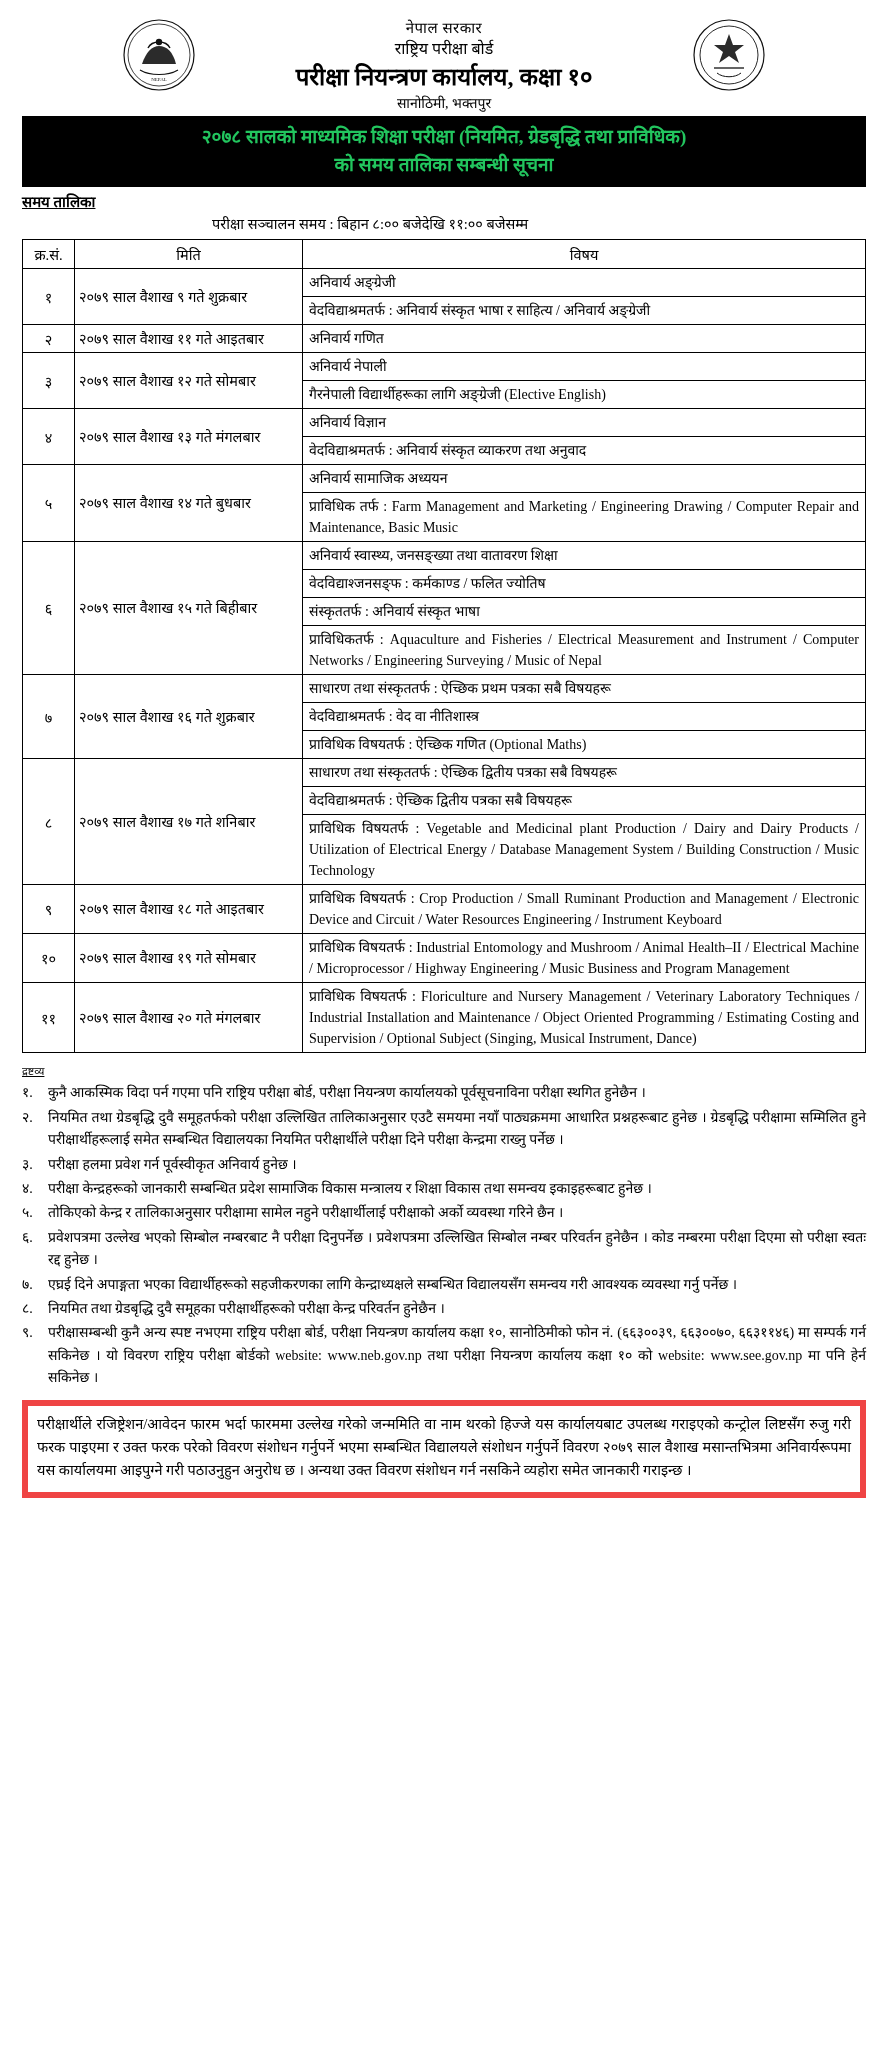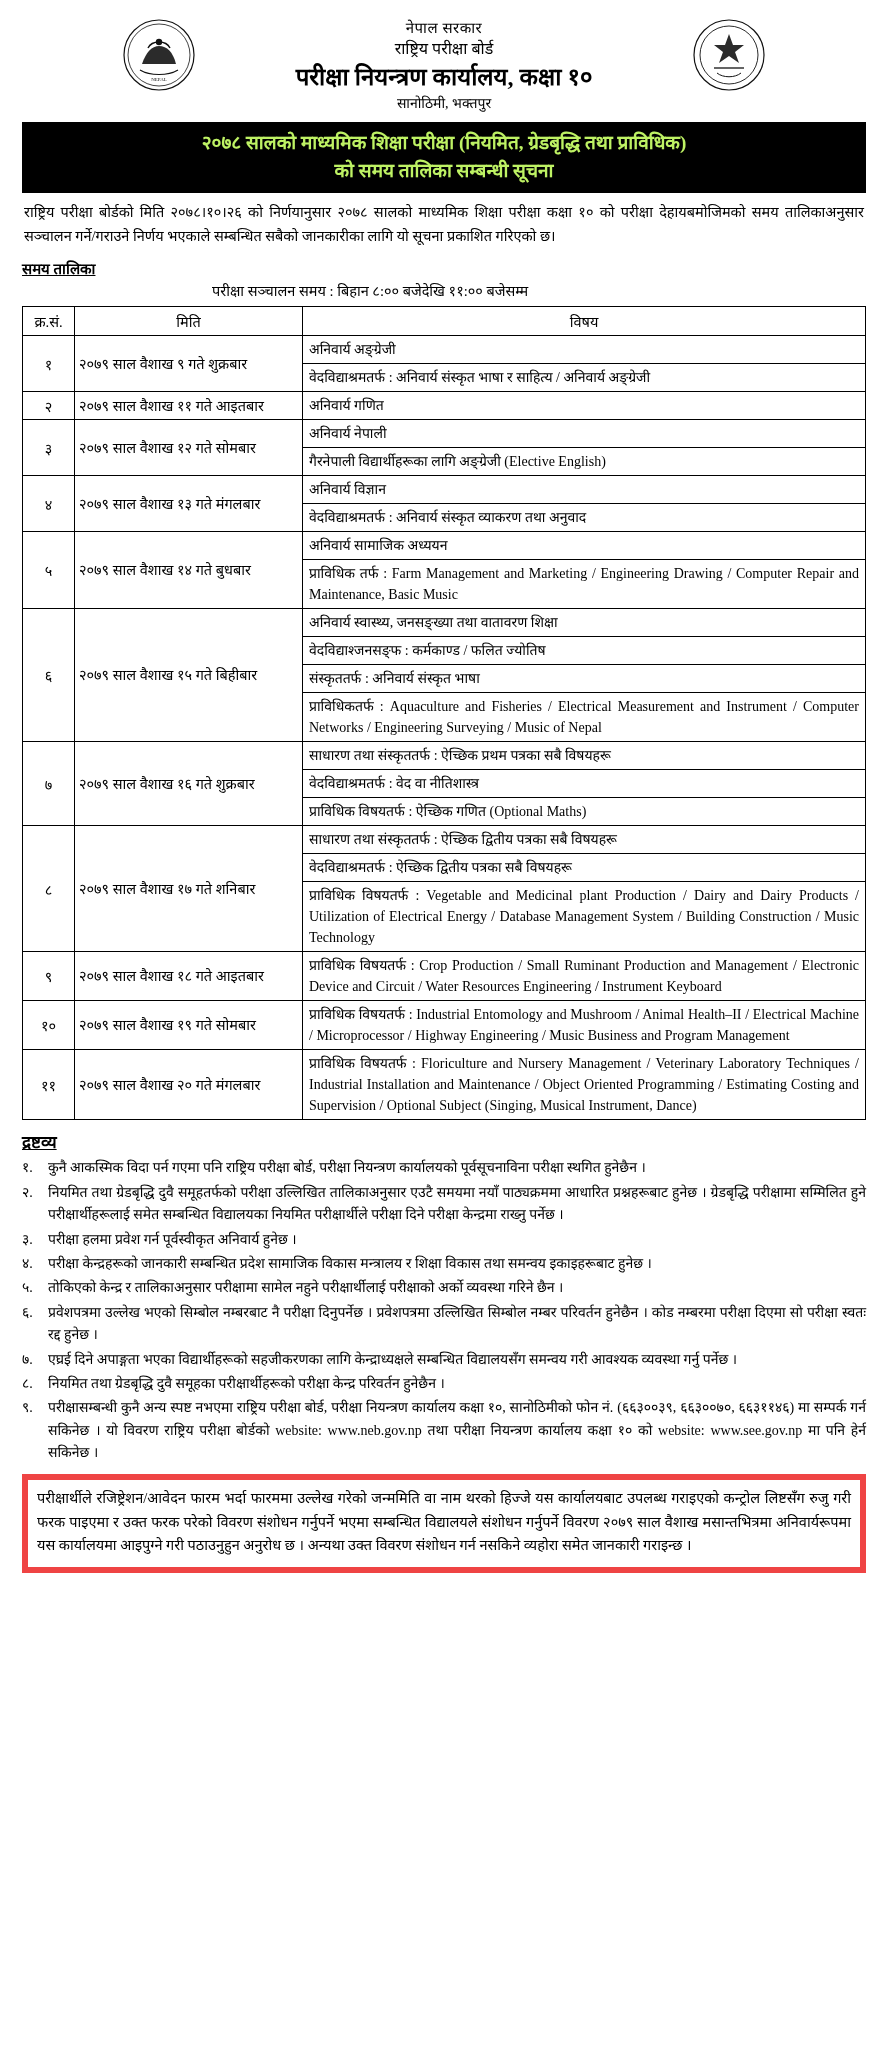--- a/index.html
+++ b/index.html
@@ -56,24 +56,23 @@
   .h-place {
     font-size: 14px;
     line-height: 1.35;
     margin-top: 1px;
     font-family: Liberation Serif, serif;
   }
 
   
   .title-band {
     background: #000;
-    color: #bef264;
+    color: #22c55e;
     text-align: center;
     padding: 7px 10px 9px 10px;
-    margin-top: 6px;
   }
   .title-band .t1 {
     font-size: 19px;
     font-weight: bold;
     line-height: 1.45;
   }
   .title-band .t2 {
     font-size: 19px;
     font-weight: bold;
     line-height: 1.45;
@@ -131,22 +130,22 @@
   }
   td.subj {
     font-size: 14px;
     line-height: 1.5;
     padding: 3px 6px;
     text-align: justify;
   }
 
   
   .notes-title {
-    font-size: 17px;
-    font-weight: bold;
+    font-size: 11px;
+    font-weight: normal;
     text-decoration: underline;
     margin: 10px 0 4px 0;
   }
   ol.notes {
     margin: 0;
     padding: 0;
     list-style: none;
   }
   ol.notes li {
     display: flex;
@@ -207,21 +206,20 @@
     <div class="h-board">राष्ट्रिय परीक्षा बोर्ड</div>
     <div class="h-office">परीक्षा नियन्त्रण कार्यालय, कक्षा १०</div>
     <div class="h-place">सानोठिमी, भक्तपुर</div>
   </div>
 
   <div class="title-band">
     <div class="t1">२०७८ सालको माध्यमिक शिक्षा परीक्षा (नियमित, ग्रेडबृद्धि तथा प्राविधिक)</div>
     <div class="t2">को समय तालिका सम्बन्धी सूचना</div>
   </div>
 
-  <div class="intro">राष्ट्रिय परीक्षा बोर्डको मिति २०७८।१०।२६ को निर्णयानुसार २०७८ सालको माध्यमिक शिक्षा परीक्षा कक्षा १० को परीक्षा देहायबमोजिमको समय तालिकाअनुसार सञ्चालन गर्ने/गराउने निर्णय भएकाले सम्बन्धित सबैको जानकारीका लागि यो सूचना प्रकाशित गरिएको छ।</div>
 
   <div class="sched-title">समय तालिका</div>
   <div class="sched-time">परीक्षा सञ्चालन समय : बिहान ८:०० बजेदेखि ११:०० बजेसम्म</div>
 
   <table class="sched">
     <colgroup>
       <col class="col-sn">
       <col class="col-date">
       <col>
     </colgroup>

